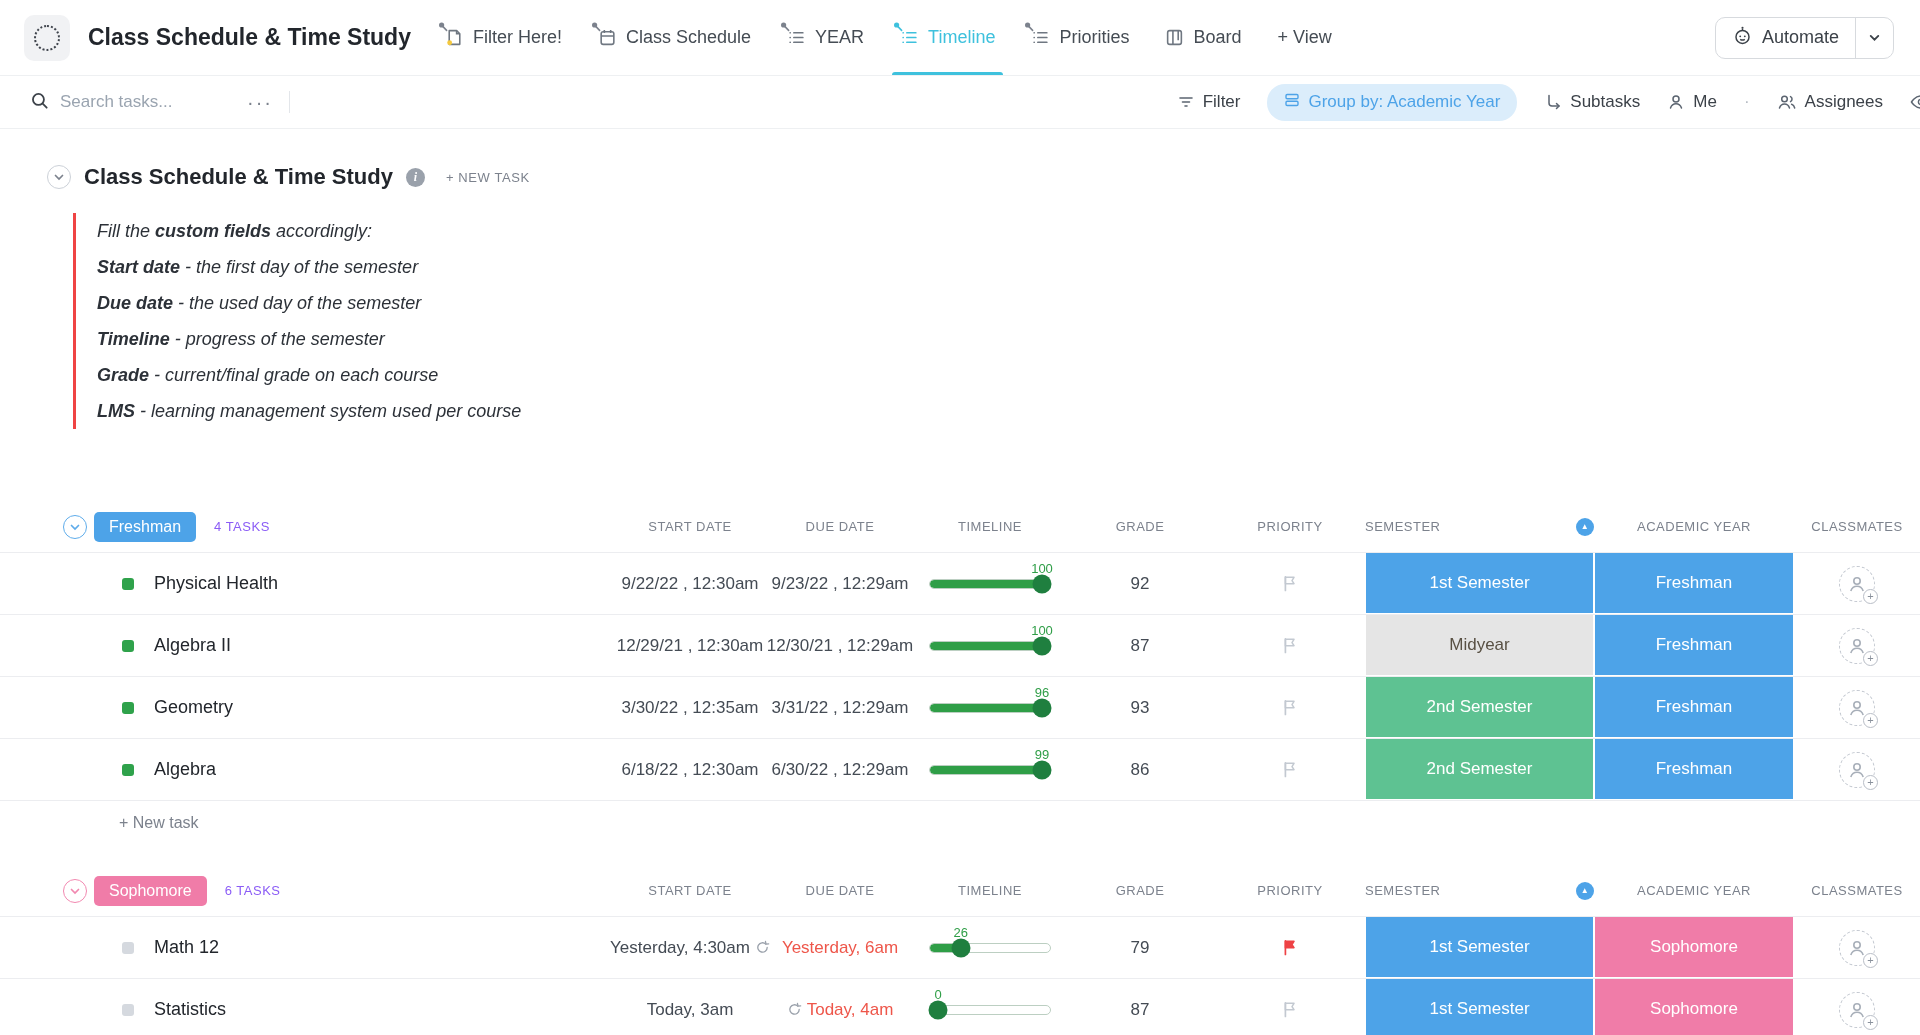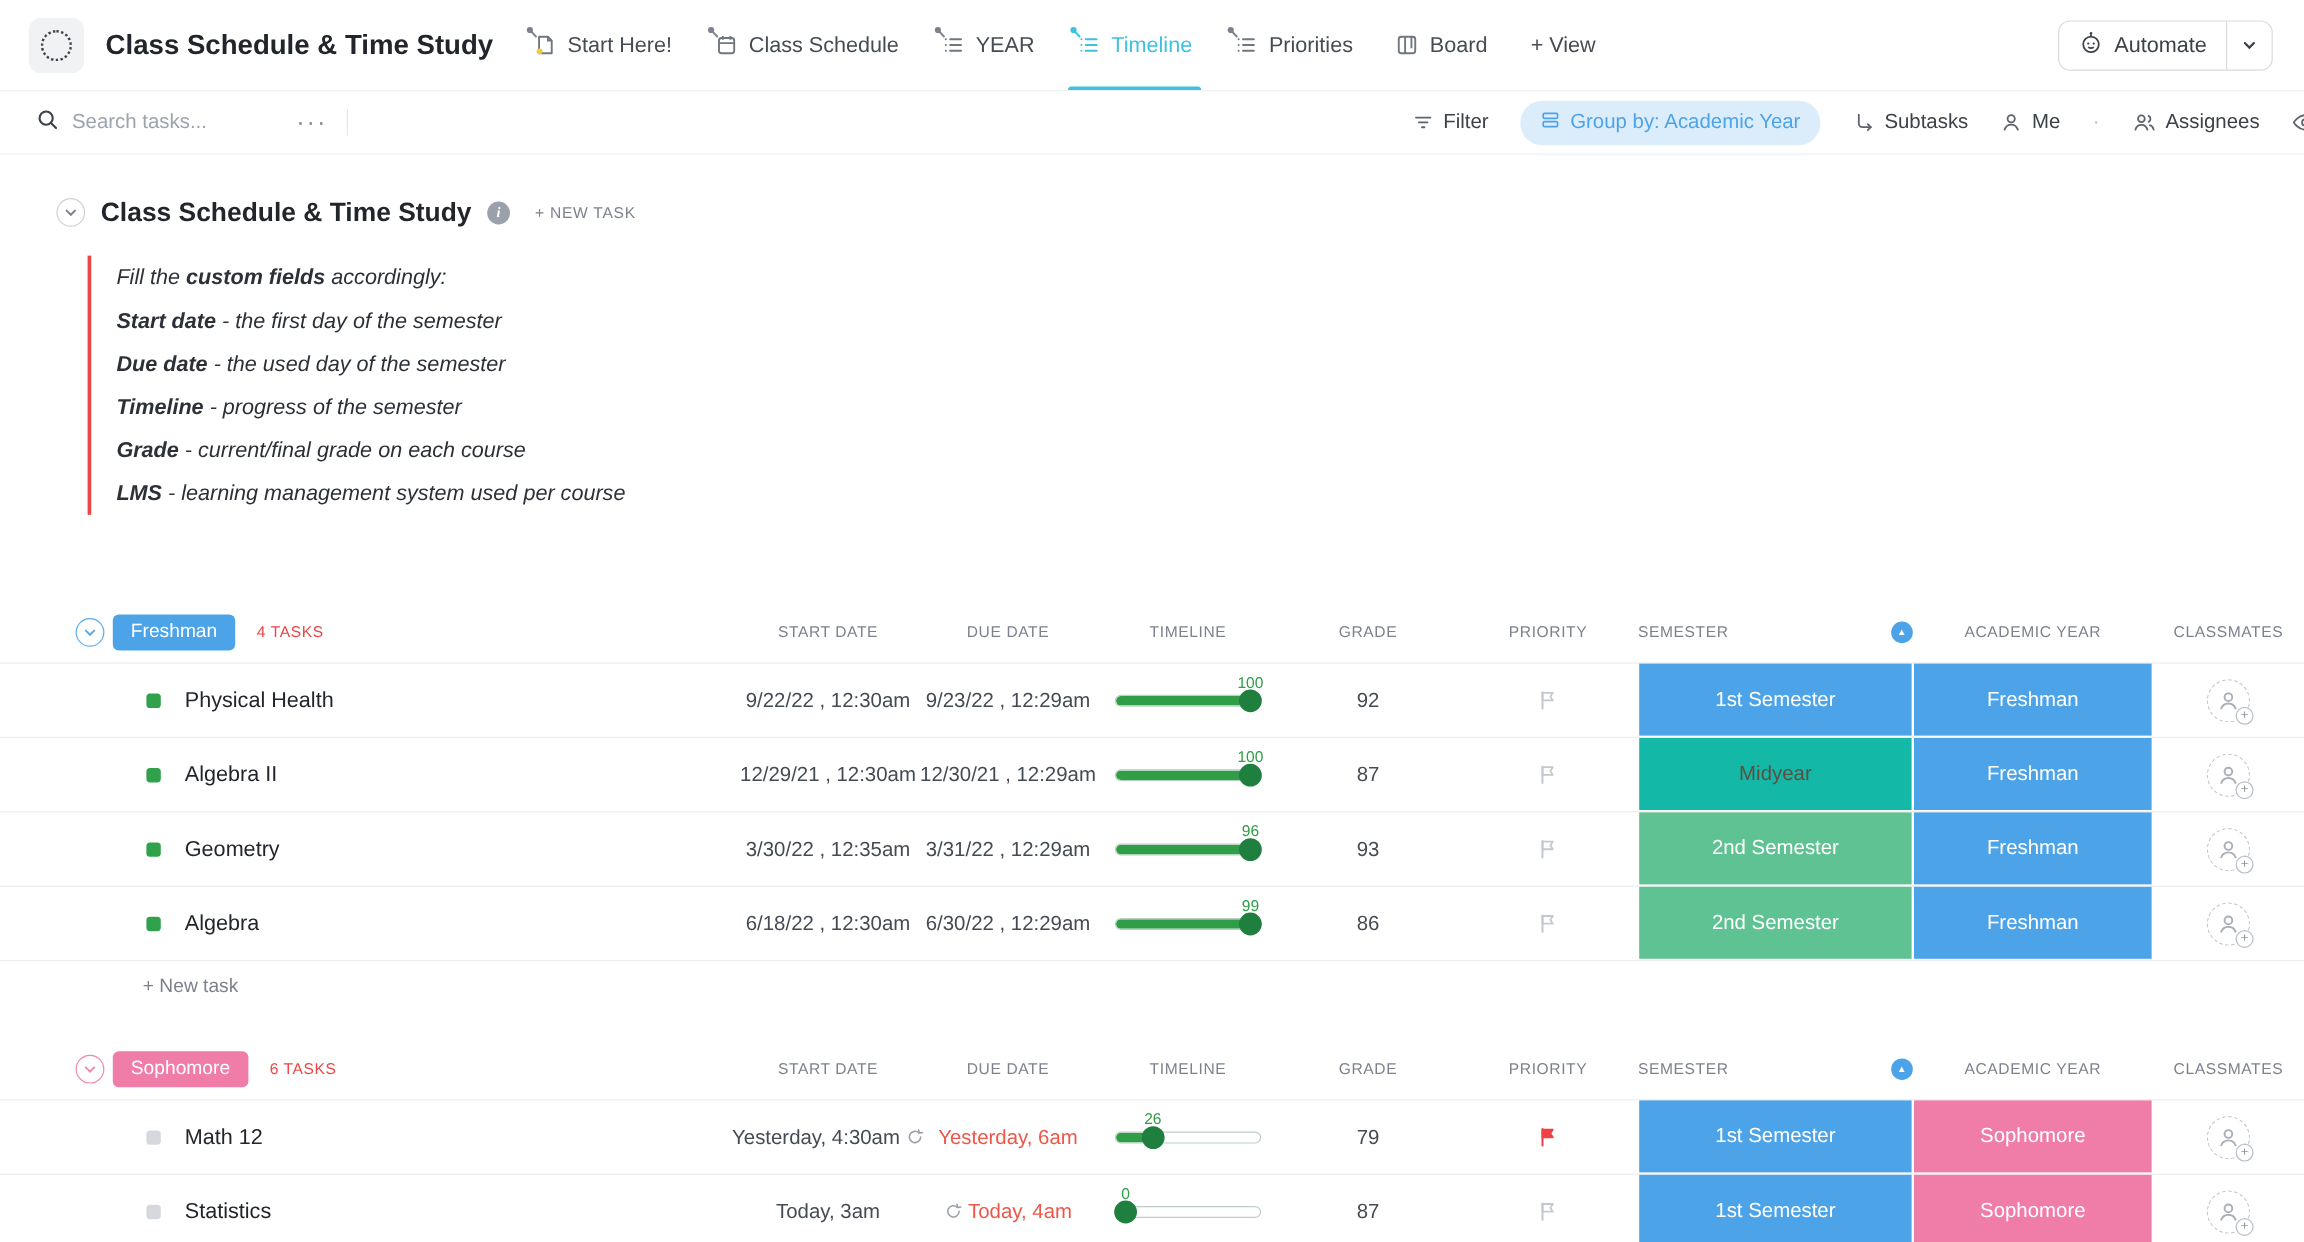--- a/index.html
+++ b/index.html
@@ -62,21 +62,21 @@
   .col-year { width:200px; flex:none; display:flex; align-items:stretch; justify-content:center; align-self:stretch; }
   .col-classmates { width:126px; flex:none; display:flex; align-items:center; justify-content:center; }
   .group-header-row .col-semester,.group-header-row .col-year { align-items:center; }
 
   .colhead { font-size:13px; font-weight:500; letter-spacing:0.5px; color:#7c828d; text-transform:uppercase; white-space:nowrap; cursor:pointer; }
   .sort-badge { width:18px; height:18px; border-radius:50%; color:#fff; font-size:8px; display:inline-flex; align-items:center; justify-content:center; margin-left:7px; cursor:pointer; }
   .sem-head { display:flex; align-items:center; justify-content:space-between; }
 
   .group-chevron { width:24px; height:24px; border-radius:50%; border:1.5px solid; display:flex; align-items:center; justify-content:center; cursor:pointer; flex:none; opacity:0.9; }
   .group-badge { margin-left:7px; color:#fff; font-size:16px; font-weight:500; padding:6px 15px; border-radius:5px; cursor:pointer; white-space:nowrap; }
-  .group-count { margin-left:18px; font-size:13px; font-weight:500; letter-spacing:0.5px; color:#ef4444; white-space:nowrap; }
+  .group-count { margin-left:18px; font-size:13px; font-weight:500; letter-spacing:0.5px; color:#8b5cf6; white-space:nowrap; }
 
   .task-left-pad { padding-left:59px; gap:20px; }
   .status-square { width:12px; height:12px; border-radius:3px; flex:none; cursor:pointer; }
   .task-name { font-size:18px; color:#22262c; white-space:nowrap; overflow:hidden; text-overflow:ellipsis; cursor:pointer; }
 
   .date-text { font-size:17px; color:#444b54; white-space:nowrap; }
   .date-flex { display:flex; align-items:center; gap:5px; }
   .recur { color:#9aa1ab; display:flex; flex:none; }
 
   .progress { position:relative; width:122px; height:12px; }
@@ -112,21 +112,21 @@
           <svg width="19" height="19" viewBox="0 0 18 18" fill="none" stroke="currentColor" stroke-width="1.5">
               <path d="M4 2.5h7l3 3v10H4z" stroke-linejoin="round"></path>
               <path d="M11 2.5v3h3"></path>
               <circle cx="4.4" cy="14" r="2.3" fill="#F5C93D" stroke="none"></circle>
             </svg>
           <svg class="pin" width="10" height="10" viewBox="0 0 10 10">
               <circle cx="3.6" cy="3" r="2.6" fill="#7c828d"></circle>
               <path d="M5 4.6 8.6 8.4" stroke="#7c828d" stroke-width="1.6" stroke-linecap="round"></path>
             </svg>
         </span>
-        <span>Start Here!</span>
+        <span>Filter Here!</span>
       </div>
       <div class="tab">
         <span class="tab-icon">
           <svg width="19" height="19" viewBox="0 0 18 18" fill="none" stroke="currentColor" stroke-width="1.5">
               <rect x="3" y="3.5" width="12" height="12" rx="2"></rect>
               <path d="M6 1.8v3M12 1.8v3M3 7.5h12"></path>
             </svg>
           <svg class="pin" width="10" height="10" viewBox="0 0 10 10">
               <circle cx="3.6" cy="3" r="2.6" fill="#7c828d"></circle>
               <path d="M5 4.6 8.6 8.4" stroke="#7c828d" stroke-width="1.6" stroke-linecap="round"></path>
@@ -393,21 +393,21 @@
         </div>
       <div class="col-priority" style="color: rgb(195, 201, 209); --flag-fill: none;">
         <span class="flag-btn">
           <svg width="17" height="17" viewBox="0 0 16 16">
               <path d="M3.2 14.6V1.8" stroke="currentColor" stroke-width="1.6" stroke-linecap="round"></path>
               <path d="M3.2 2.2h8.1l-1.9 3 1.9 3H3.2z" style="fill:var(--flag-fill,none)" stroke="currentColor" stroke-width="1.4" stroke-linejoin="round"></path>
             </svg>
         </span>
       </div>
       <div class="col-semester">
-          <div class="chip" style="background-color: #14b8a6; color: rgb(89, 81, 68);">Midyear</div>
+          <div class="chip" style="background-color: #e5e5e5; color: rgb(89, 81, 68);">Midyear</div>
         </div>
       <div class="col-year">
           <div class="chip" style="background-color: rgb(77, 163, 232); color: rgb(255, 255, 255);">Freshman</div>
         </div>
       <div class="col-classmates">
         <div class="avatar-add">
           <svg width="20" height="20" viewBox="0 0 20 20" fill="none" stroke="#a8afb9" stroke-width="1.6">
               <circle cx="10" cy="7" r="3.2"></circle>
               <path d="M3.8 17c1.1-3.2 3.3-4.7 6.2-4.7s5.1 1.5 6.2 4.7"></path>
             </svg>

